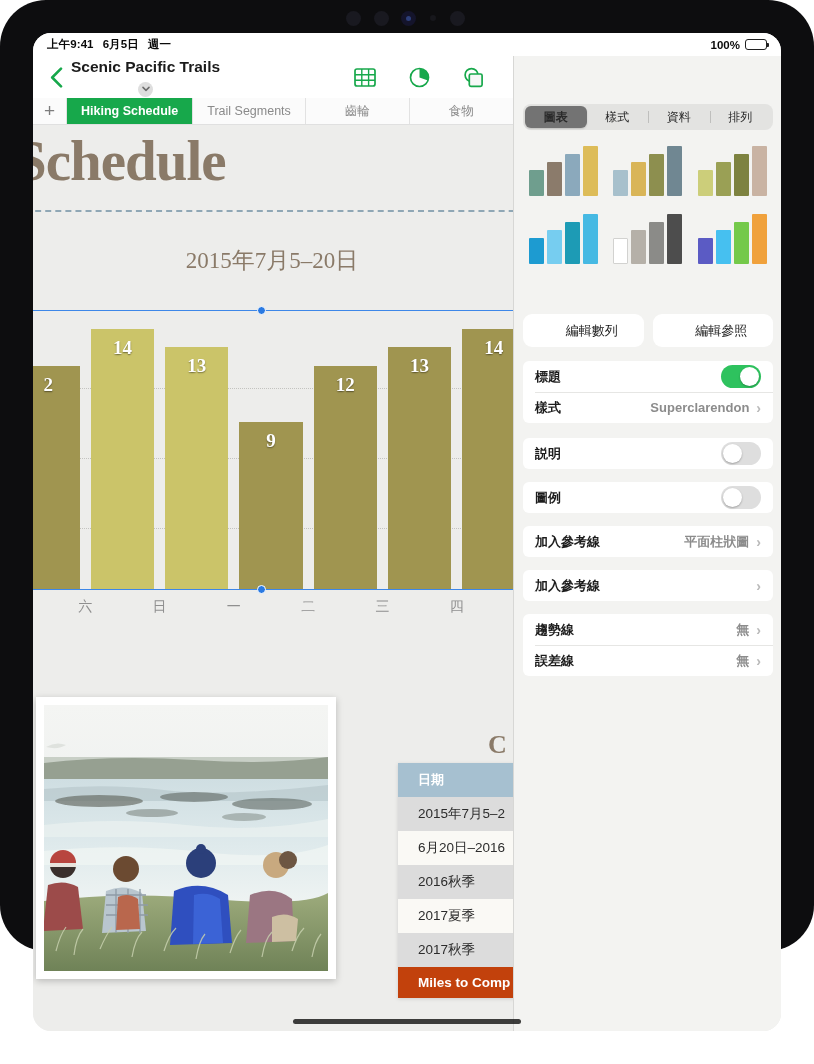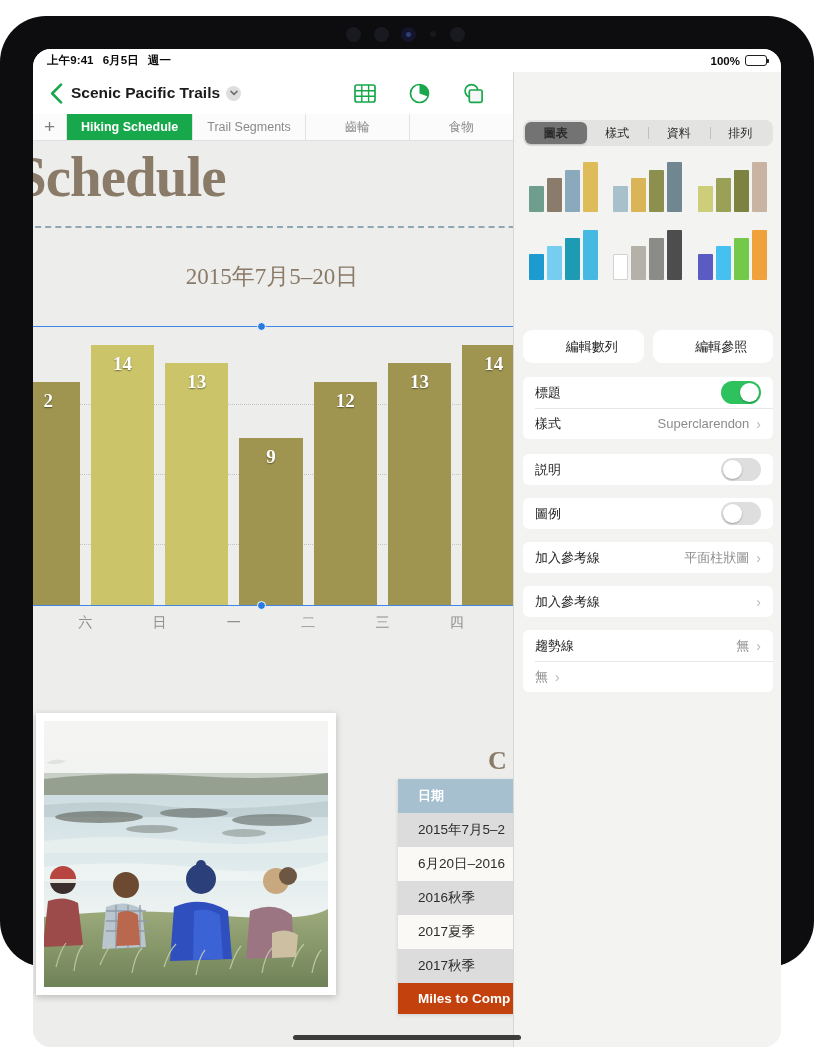--- a/index.html
+++ b/index.html
@@ -5,21 +5,21 @@
   * { box-sizing: border-box; margin: 0; padding: 0; }
   html, body {
     width: 814px; height: 1064px;
     background: #ffffff;
     font-family: "Liberation Sans", sans-serif;
     overflow: hidden;
   }
 
   
   #device {
-    position: absolute; left: 0; top: 16px;
+    position: absolute; left: 0; top: 0;
     width: 814px; height: 951px;
     background: #0d0d0f;
     border-radius: 46px;
   }
   #bezel-dots {
     position: absolute; left: 0; top: 0; width: 814px; height: 34px;
   }
   .dot {
     position: absolute; top: 11px;
     border-radius: 50%;
@@ -65,21 +65,21 @@
     position: absolute; left: 0; top: 23px; width: 748px; height: 42px;
     background: #ffffff;
     display: flex; align-items: center;
   }
   #nav-back {
     width: 38px; display: flex; align-items: center; justify-content: center;
     padding-left: 8px;
   }
   #doc-title {
     font-size: 15.5px; font-weight: 700; color: #1b1b1b;
-    display: flex; align-items: center; gap: 6px;
+    display: flex; align-items: center; gap: 6px; flex-direction: column;
   }
   .chev-down-circle {
     width: 15px; height: 15px; border-radius: 50%;
     background: #dedede; display: inline-flex; align-items: center;
     justify-content: center;
   }
   #nav-center-icons {
     position: absolute; left: 318px; top: 0; height: 42px;
     display: flex; align-items: center; gap: 26px;
   }
@@ -235,21 +235,21 @@
   }
   .style-cell {
     height: 60px; display: flex; align-items: flex-end;
     justify-content: center; gap: 3px;
     padding-bottom: 6px;
   }
   .sb { width: 15px; border-radius: 1px; }
 
   .panel-group {
     position: absolute; left: 9px; width: 250px;
-    background: #ffffff; border-radius: 6px; overflow: hidden;
+    background: #ffffff; border-radius: 6px; overflow: hidden; font-weight: bold;
   }
   .prow {
     height: 31px; display: flex; align-items: center;
     padding: 0 12px; font-size: 13px; color: #1c1c1c;
     position: relative;
   }
   .prow + .prow::before {
     content: ""; position: absolute; left: 12px; right: 0; top: 0;
     height: 1px; background: #e6e6e4;
   }
@@ -662,20 +662,21 @@
         </div>
       </div>
 
       <div class="panel-group" style="top:558px">
         <div class="prow">
           <span class="lbl">趨勢線</span>
           <span class="val">無</span>
           <span class="chev">›</span>
         </div>
         <div class="prow">
+          <span class="lbl">誤差線</span>
           <span class="val">無</span>
           <span class="chev">›</span>
         </div>
       </div>
     </div>
 
     <div id="home-ind"></div>
   </div>
 </div>
 

